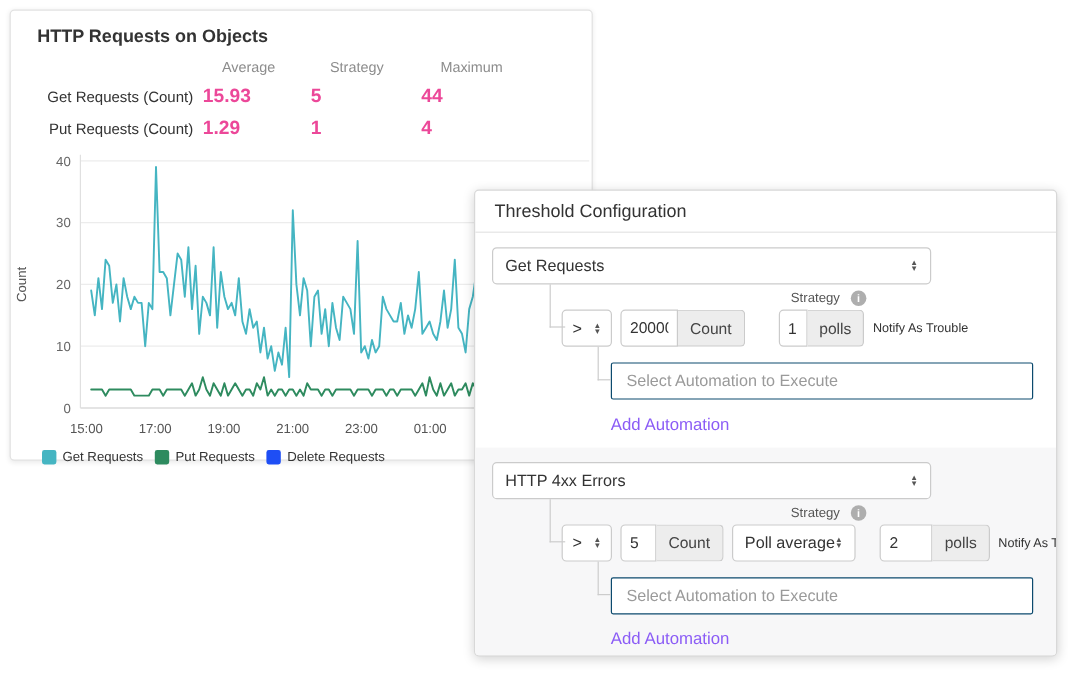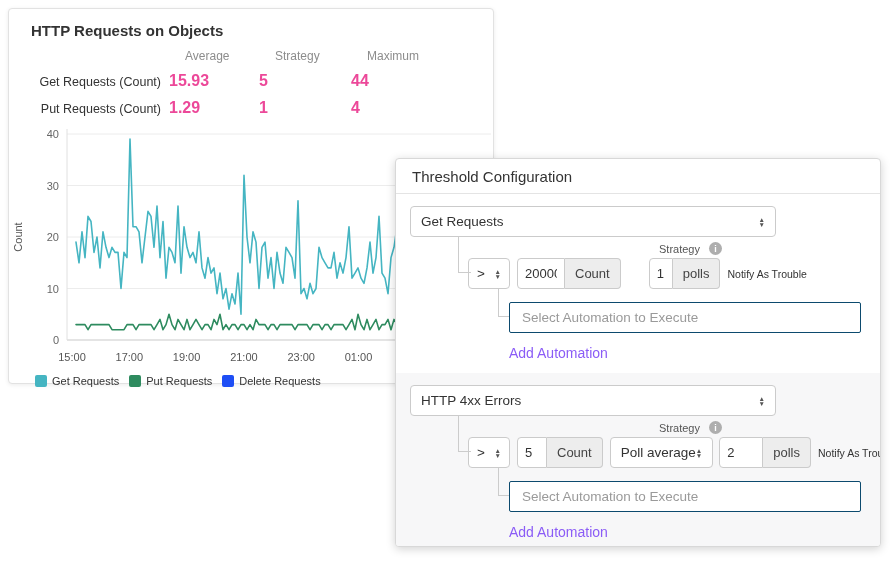--- a/index.html
+++ b/index.html
@@ -62,21 +62,21 @@
     color:#333; font-family:"Liberation Sans", sans-serif; background:#fff; }
   .automation-input::placeholder { color:#9a9a9a; }
   .add-automation { display:inline-block; margin:12px 0 2px 99px; font-size:14px;
     color:#8b5cf6; text-decoration:none; cursor:pointer; }
 
   .elbow { position:absolute; border-left:1px solid #ccc; border-bottom:1px solid #ccc; }
   .elbow1 { left:62px; top:43px; width:13px; height:36px; }
   .elbow2 { left:102px; top:95px; width:11px; height:28px; }
 
   
-  .mr7 { margin-right:7px; } .mr6 { margin-right:6px; }
+  .mr7 { margin-right:7px; } .mr6 { margin-right:20px; }
   .mr28 { margin-right:28px; }
 </style>
 </head>
 <body>
 
 <div class="stage">
 
   <section class="chart-panel">
     <h2 class="chart-title">HTTP Requests on Objects</h2>
 

